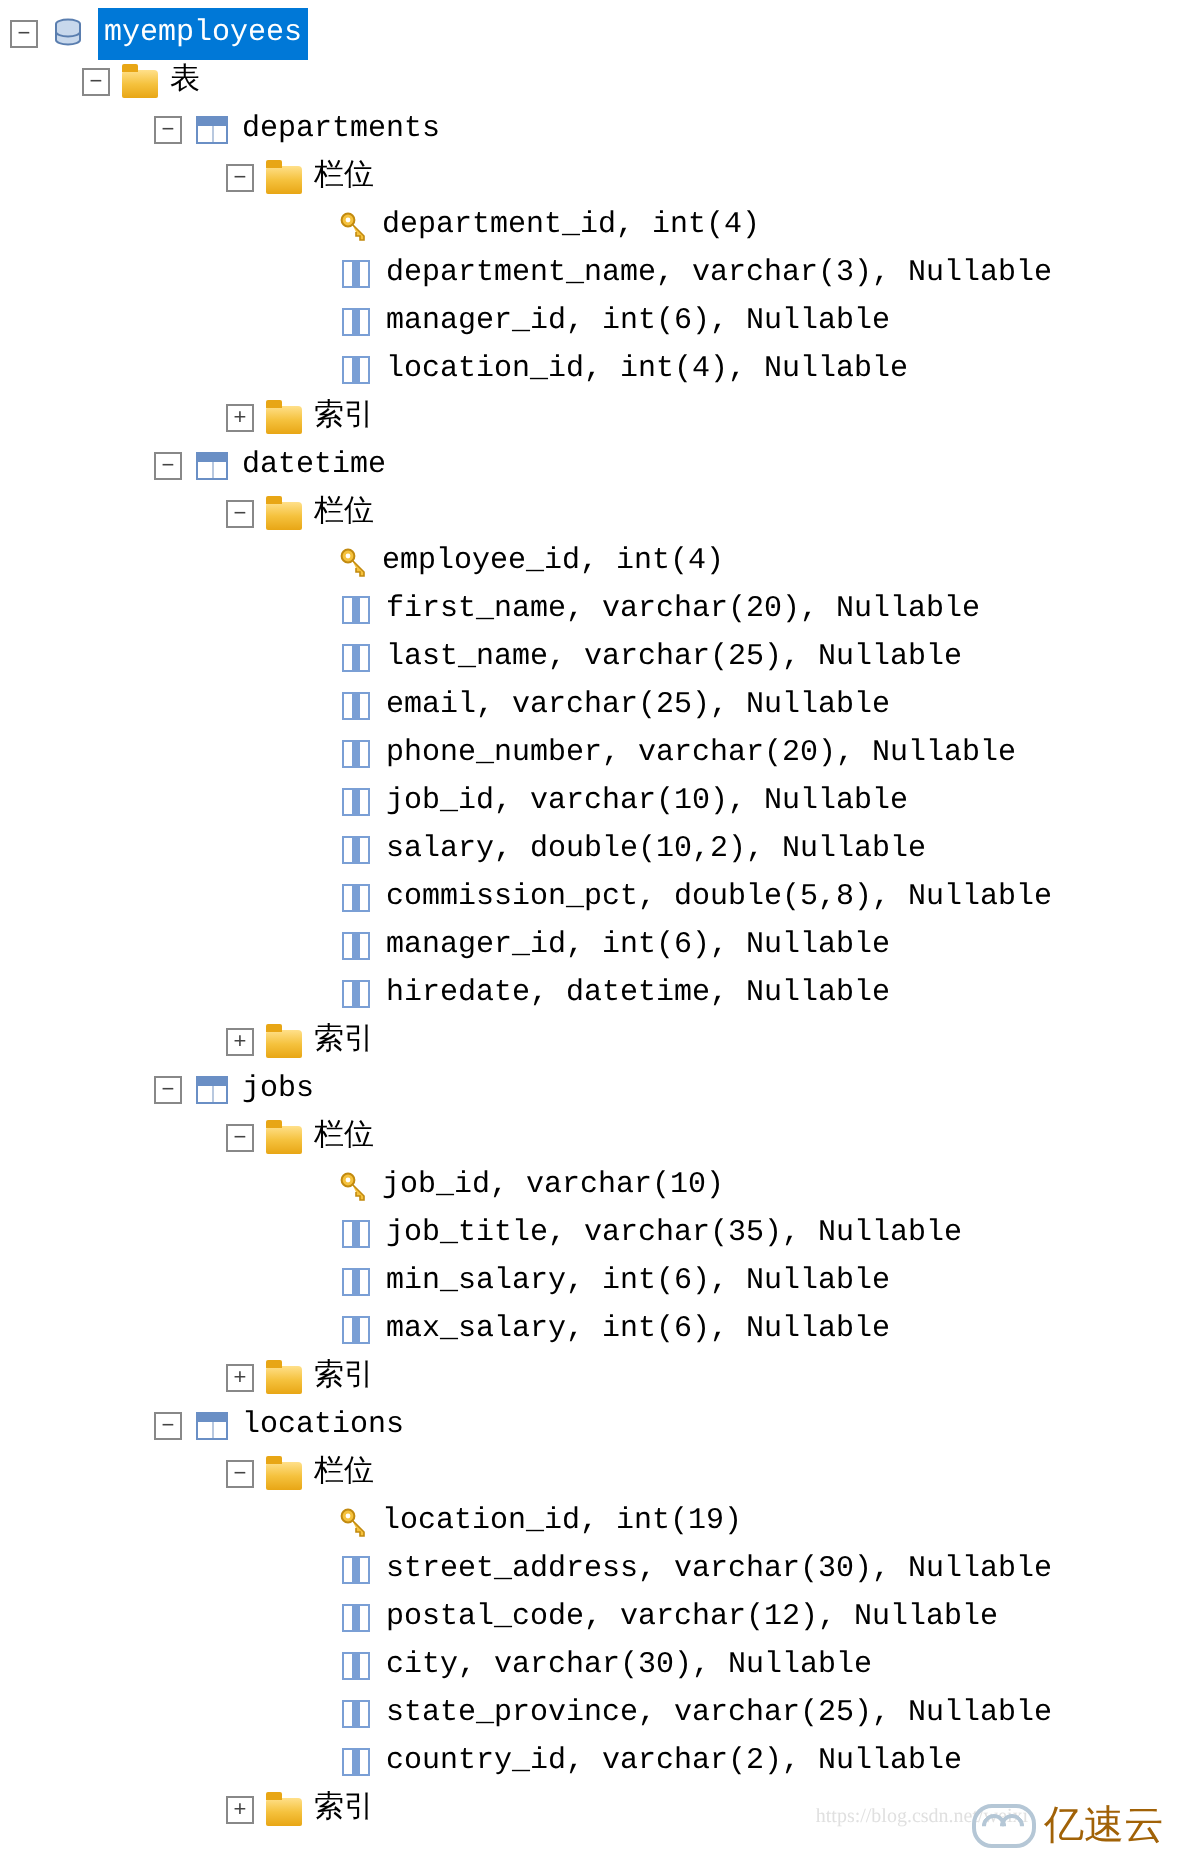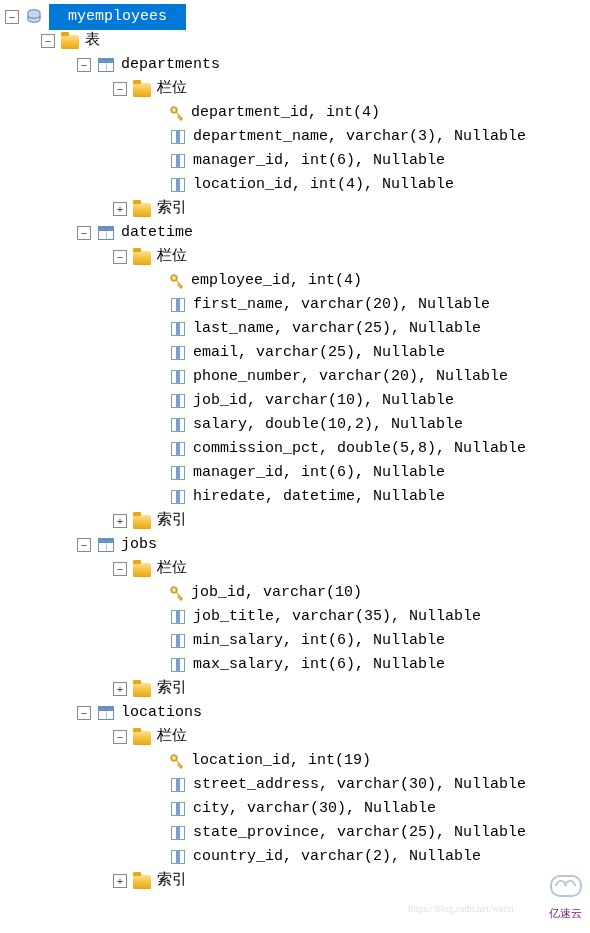--- a/index.html
+++ b/index.html
@@ -113,33 +113,32 @@
       left: 4px;
       width: 4px;
       background: #7a9fd5;
     }
     .label {
       color: #000;
     }
     .selected {
       background: #0078d7;
       color: #fff;
-      padding: 1px 19px;
+      padding: 1px 3px;
     }
     .watermark {
       position: fixed;
       bottom: 8px;
       right: 8px;
       font-family: Arial, sans-serif;
-      font-size: 11px;
-      color: #701a75;
+      font-size: 20px;
+      color: #a16207;
       display: flex;
       align-items: center;
       gap: 4px;
-      flex-direction: column;
     }
     .watermark-icon {
       width: 28px;
       height: 18px;
       border: 2px solid #b5c7d6;
       border-radius: 10px;
       position: relative;
     }
     .watermark-icon::before,
     .watermark-icon::after {
@@ -532,20 +531,31 @@
     </div>
     <div class="row">
       <span class="indent"></span>
       <span class="indent"></span>
       <span class="indent"></span>
       <span class="indent"></span>
       <span class="spacer-toggle"></span>
       <span class="icon">
         <span class="column-icon"></span>
       </span>
+      <span class="label">postal_code, varchar(12), Nullable</span>
+    </div>
+    <div class="row">
+      <span class="indent"></span>
+      <span class="indent"></span>
+      <span class="indent"></span>
+      <span class="indent"></span>
+      <span class="spacer-toggle"></span>
+      <span class="icon">
+        <span class="column-icon"></span>
+      </span>
       <span class="label">city, varchar(30), Nullable</span>
     </div>
     <div class="row">
       <span class="indent"></span>
       <span class="indent"></span>
       <span class="indent"></span>
       <span class="indent"></span>
       <span class="spacer-toggle"></span>
       <span class="icon">
         <span class="column-icon"></span>

